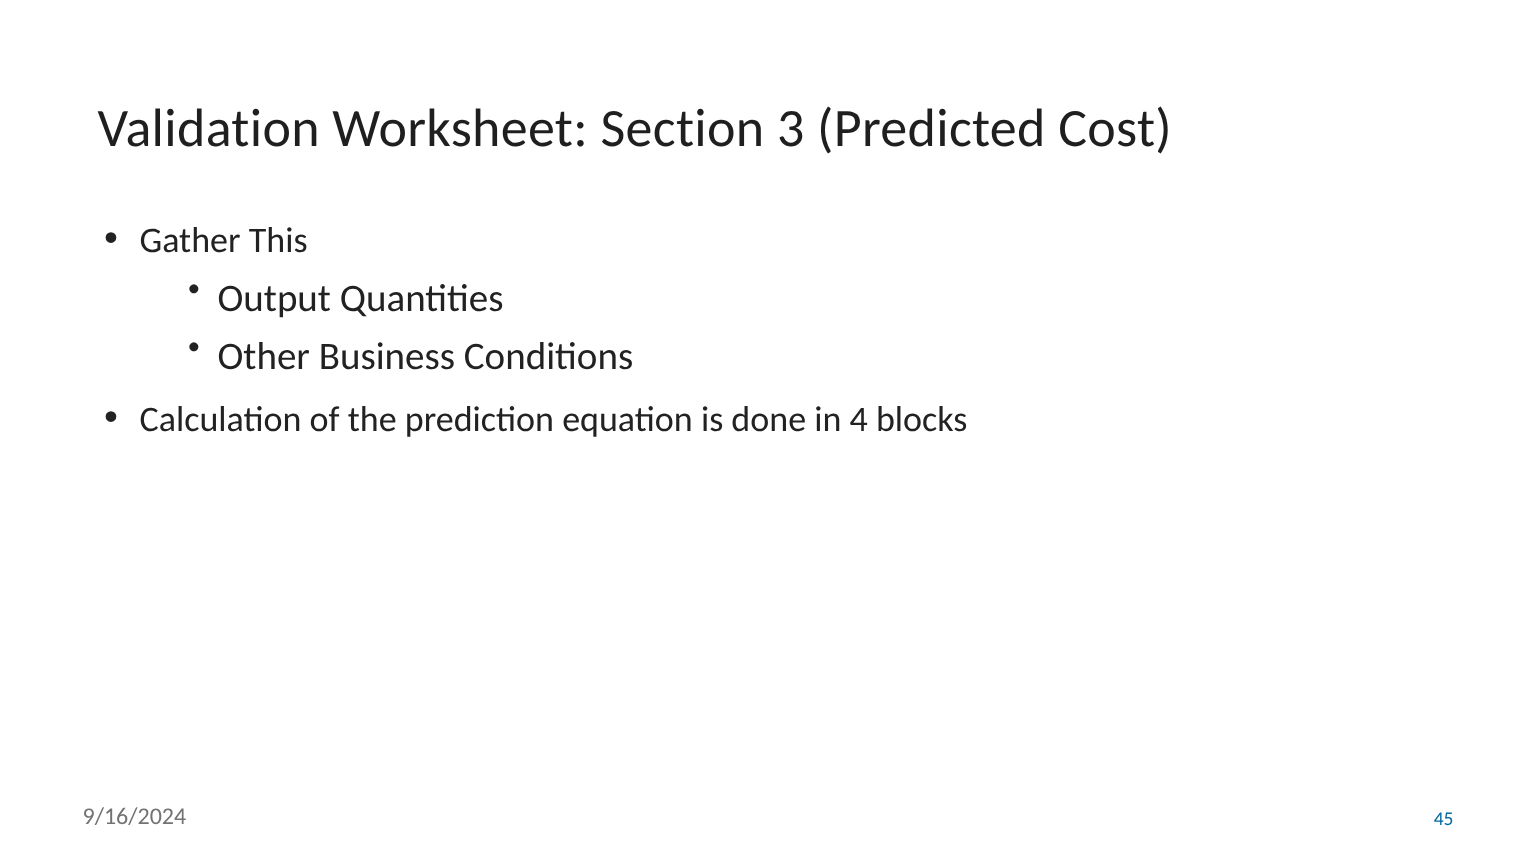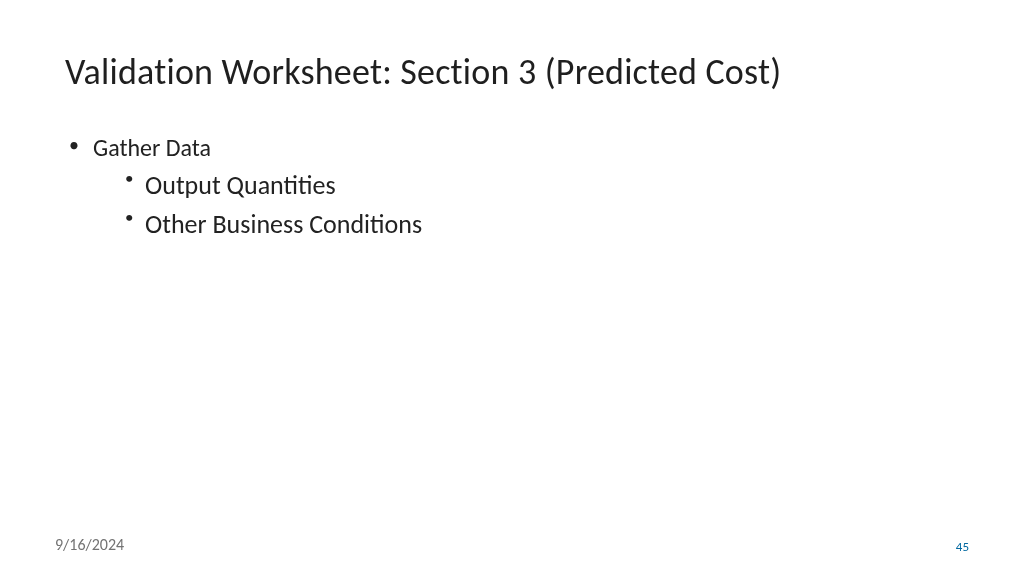--- a/index.html
+++ b/index.html
@@ -1,41 +1,42 @@
 <!DOCTYPE html>
 <html><head>
 <meta charset="utf-8">
 <style>
   * { margin: 0; padding: 0; box-sizing: border-box; }
   html, body { width: 1024px; height: 576px; font-family: "Segoe UI", "Calibri", Arial, sans-serif; background: #fff; color: #222; }
   .slide { position: relative; width: 1024px; height: 576px; padding: 50px 65px 40px 65px; }
-  .title { font-size: 36px; font-weight: 400; color: #1f1f1f; letter-spacing: 0.2px; margin-bottom: 38px; }
+  .title { font-size: 36px; font-weight: 400; color: #1f1f1f; letter-spacing: 0.2px; margin-bottom: 38px; margin-top: 13px; }
   .content { font-size: 24px; font-weight: 400; line-height: 1.35; }
   ul.top { list-style: none; padding-left: 0; }
   ul.top > li { position: relative; padding-left: 28px; margin-bottom: 8px; }
   ul.top > li::before { content: "•"; position: absolute; left: 4px; top: 0; font-size: 20px; color: #222; }
   ul.sub { list-style: none; padding-left: 28px; margin-top: 4px; margin-bottom: 4px; }
   ul.sub > li { position: relative; padding-left: 24px; font-size: 26px; margin-bottom: 4px; }
   ul.sub > li::before { content: "•"; position: absolute; left: 4px; top: 0; font-size: 17px; color: #222; }
   .footer-date { position: absolute; left: 55px; bottom: 22px; font-size: 16px; color: #737373; }
   .footer-page { position: absolute; right: 55px; bottom: 22px; font-size: 13px; color: #0369a1; }
 </style>
 </head>
 <body>
 
 <div class="slide">
   <h1 class="title">Validation Worksheet: Section 3 (Predicted Cost)</h1>
 
   <div class="content">
     <ul class="top">
       <li>
-        <span>Gather Data</span>
+        <span>Gather This</span>
         <ul class="sub">
           <li><span>Output Quantities</span></li>
           <li><span>Other Business Conditions</span></li>
         </ul>
       </li>
+      <li><span>Calculation of the prediction equation is done in 4 blocks</span></li>
     </ul>
   </div>
 
   <div class="footer-date">9/16/2024</div>
   <div class="footer-page">45</div>
 </div>
 
 </body></html>

